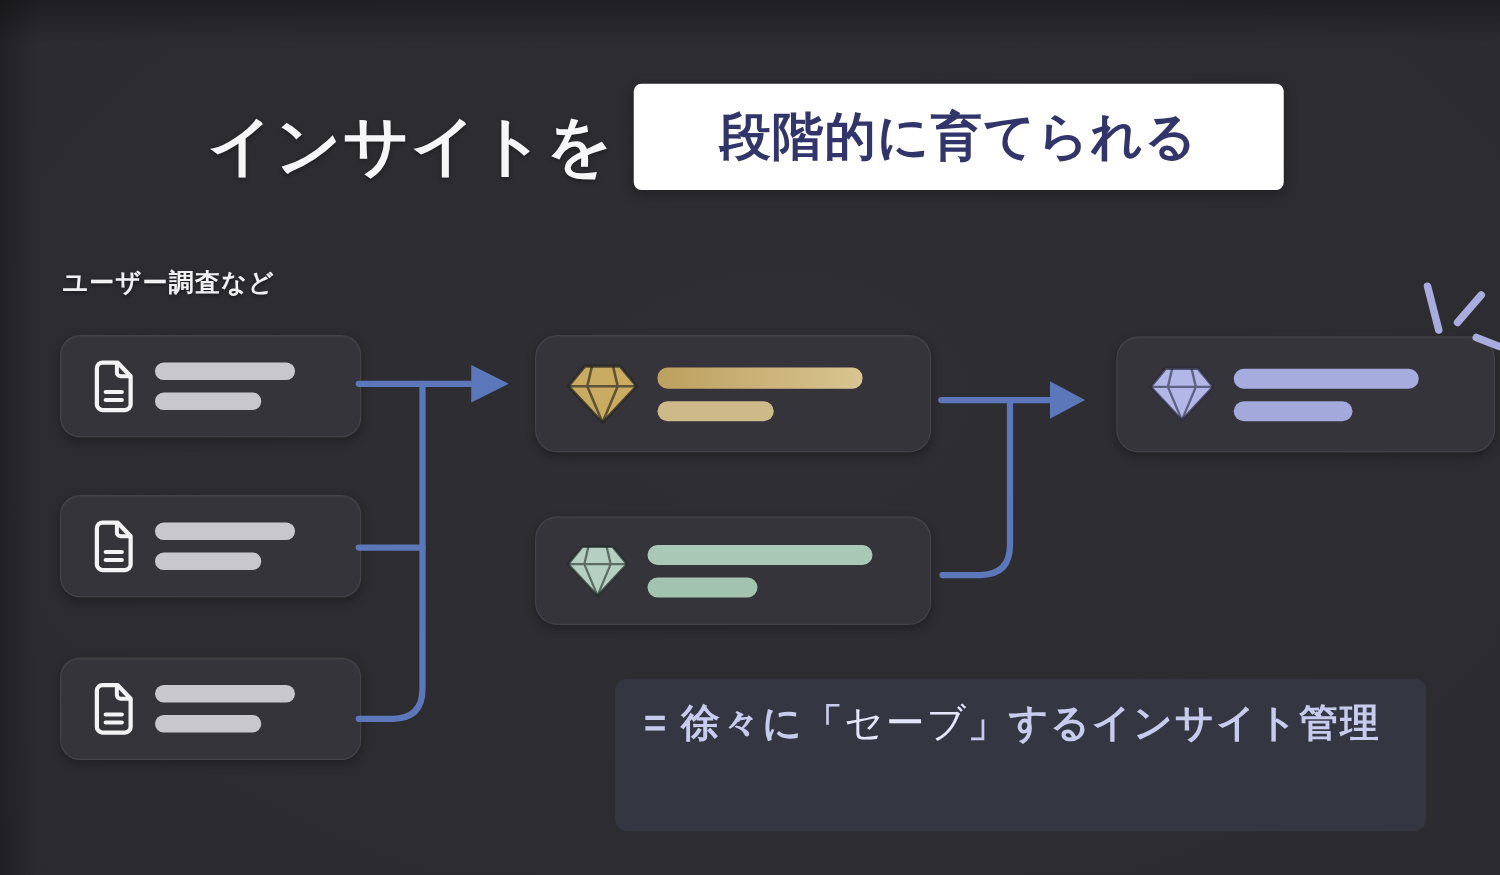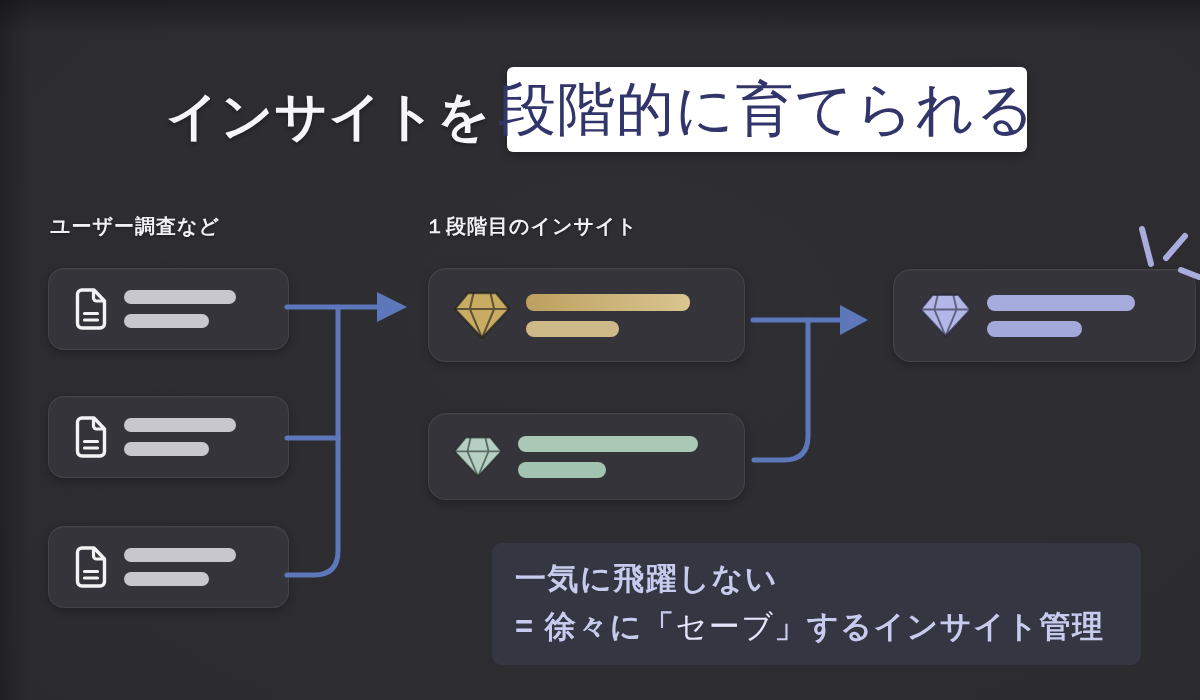--- a/index.html
+++ b/index.html
@@ -14,21 +14,21 @@
   .abs{position:absolute;}
 
   
   .title-main{
     left:166px;top:82px;font-size:52px;font-weight:800;color:#f6f6f8;
     letter-spacing:1px;white-space:nowrap;text-shadow:0 2px 4px rgba(0,0,0,.35);
   }
   .title-highlight{
     left:507px;top:67px;width:520px;height:85px;background:var(--white,#ffffff);
     border-radius:6px;display:flex;align-items:center;justify-content:center;
-    font-size:58px;font-weight:400;color:var(--navy,#32356a);letter-spacing:1px;white-space:nowrap;
+    font-size:41px;font-weight:700;color:var(--navy,#32356a);letter-spacing:1px;white-space:nowrap;
     box-shadow:0 3px 10px rgba(0,0,0,.3);
   }
 
   
   .col-label{
     font-size:20px;font-weight:800;color:#f1f1f4;letter-spacing:1px;white-space:nowrap;
     text-shadow:0 1px 3px rgba(0,0,0,.4);
   }
   .lbl-sources{left:50px;top:213px;}
   .lbl-stage1{left:425px;top:213px;}
@@ -74,21 +74,20 @@
 </style>
 </head>
 <body>
 
 <div class="stage">
 
   <div class="abs title-main">インサイトを</div>
   <div class="abs title-highlight">段階的に育てられる</div>
 
   <div class="abs col-label lbl-sources">ユーザー調査など</div>
-  <div class="abs col-label lbl-stage1">１段階目のインサイト</div>
 
   <div class="abs card src-card src1">
     <span class="icon-wrap">
       <svg width="36" height="44" viewBox="0 0 36 44">
         <path d="M21 3 H9 a4.5 4.5 0 0 0 -4.5 4.5 v29 a4.5 4.5 0 0 0 4.5 4.5 h18 a4.5 4.5 0 0 0 4.5 -4.5 V14 L21 3 Z" fill="none" stroke="#f3f3f5" stroke-width="3.4" stroke-linejoin="round"></path>
         <path d="M20.5 3.5 V11 a3 3 0 0 0 3 3 h8" fill="none" stroke="#f3f3f5" stroke-width="3.2"></path>
         <path d="M11.5 26.5 H24.5 M11.5 33 H24.5" stroke="#f3f3f5" stroke-width="3.2" stroke-linecap="round"></path>
       </svg>
     </span>
     <span class="bars">
@@ -158,21 +157,20 @@
         <path d="M3 20 H61 M23 3 L19 20 M41 3 L45 20 M19 20 L32 51 M45 20 L32 51" fill="none" stroke="rgba(40,40,60,.6)" stroke-width="2.2"></path>
       </svg>
     </span>
     <span class="bars">
       <span class="bar bar-lav-a" style="width:148px"></span>
       <span class="bar bar-lav-b" style="width:95px"></span>
     </span>
   </div>
 
   <div class="abs note">
-    <div>一気に飛躍しない</div>
     <div><span>= 徐々に「</span><strong>セーブ</strong><span>」するインサイト管理</span></div>
   </div>
 
   <svg class="abs overlay" width="1200" height="700" viewBox="0 0 1200 700">
     <g stroke="var(--arrow-blue,#5d78ba)" stroke-width="5" fill="none" stroke-linecap="round">
       <path d="M287 307 H378"></path>
       <path d="M338 307 V551 Q338 575 314 575 H287"></path>
       <path d="M287 438 H338"></path>
       <polygon points="377,292 377,322 407,307" fill="var(--arrow-blue,#5d78ba)" stroke="none"></polygon>
     </g>

